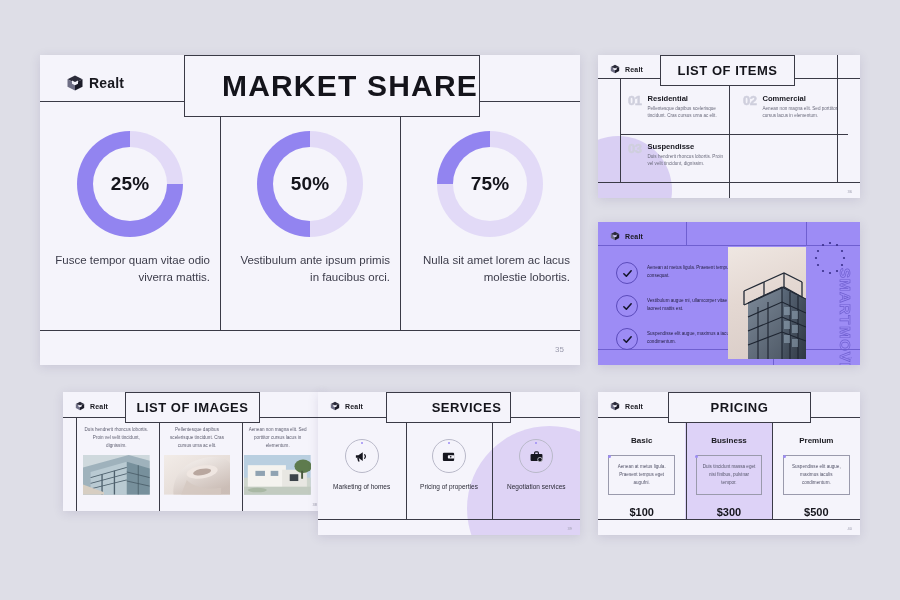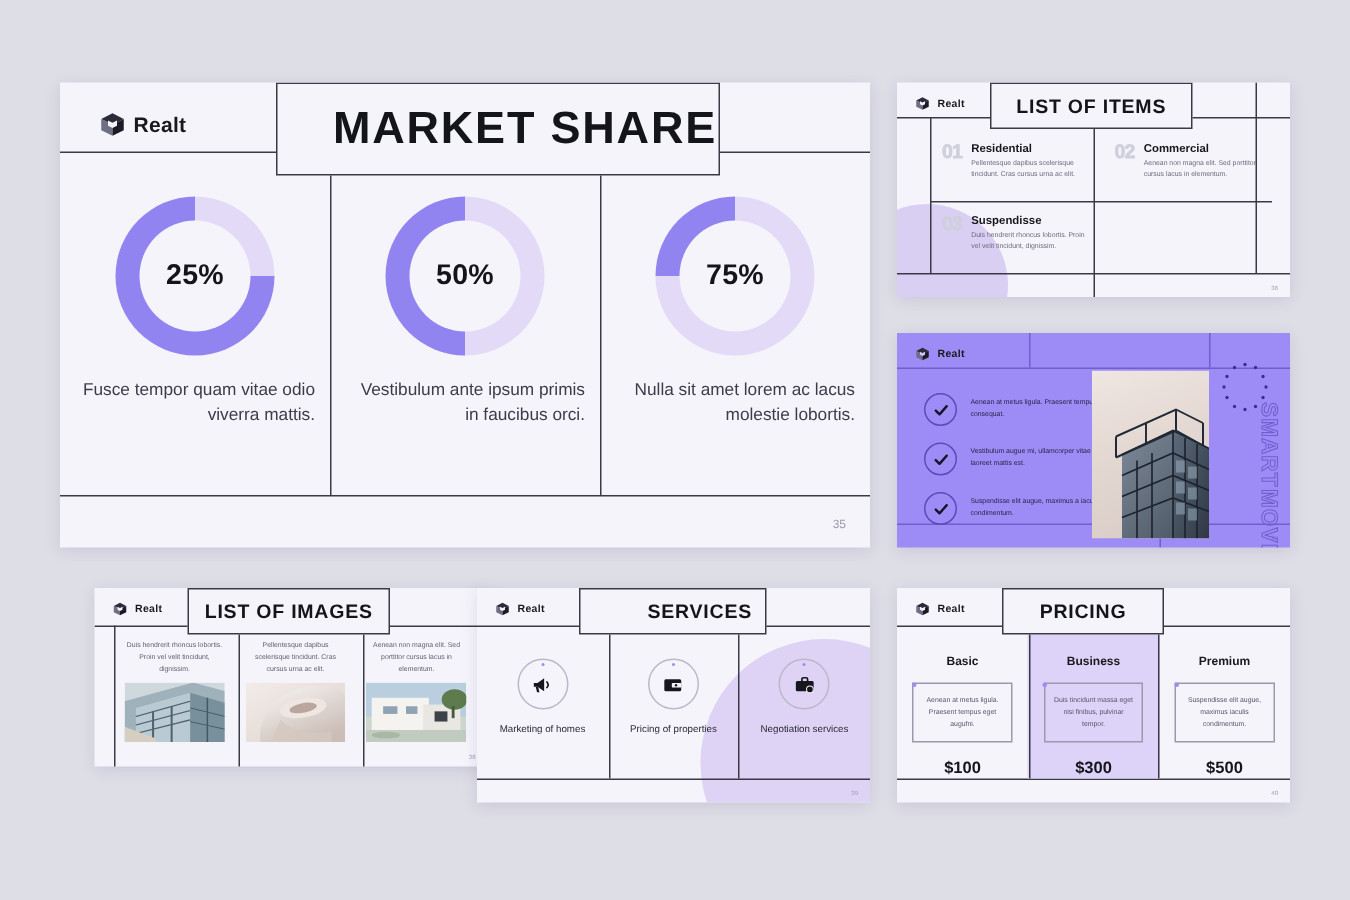--- a/index.html
+++ b/index.html
@@ -149,21 +149,21 @@
     display: flex; align-items: center; justify-content: center; position: relative;
   }
   .svc-ring .spark { position: absolute; top: 2px; left: 50%; margin-left: -1px; width: 2px; height: 2px; border-radius: 50%; background: #9d8cf5; }
   .svc-cell .lbl { margin-top: 9px; font-size: 6.5px; line-height: 1.55; text-align: center; color: #2a2a36; font-weight: 500; }
   #s-services .pgnum { right: 8px; bottom: 4px; font-size: 4px; }
 
   
   #s-pricing { left: 598px; top: 392px; width: 262px; height: 143px; }
   #s-pricing .brand { left: 12px; top: 9px; z-index: 3; }
   #s-pricing .bname { font-size: 7px; }
-  #s-pricing .title-plate { left: 70px; top: 0; width: 108px; height: 31px; justify-content: center; }
+  #s-pricing .title-plate { left: 70px; top: 0; width: 143px; height: 31px; justify-content: center; }
   #s-pricing .title-plate span { font-size: 13px; }
   .price-grid { position: absolute; left: 0; top: 31px; right: 0; bottom: 16px; display: flex; z-index: 2; }
   .price-cell { flex: 1; display: flex; flex-direction: column; align-items: center; padding-top: 13px; }
   .price-cell.hl { background: #ddd2f7; }
   .price-cell .tier { font-size: 8px; font-weight: 700; color: #19191f; }
   .price-box {
     margin-top: 10px; width: 76%; border: 1px solid #9a9aac;
     padding: 7px 5px; position: relative;
   }
   .price-box .spark { position: absolute; top: -1.5px; left: -1.5px; width: 3px; height: 3px; border-radius: 50%; background: #9d8cf5; }

